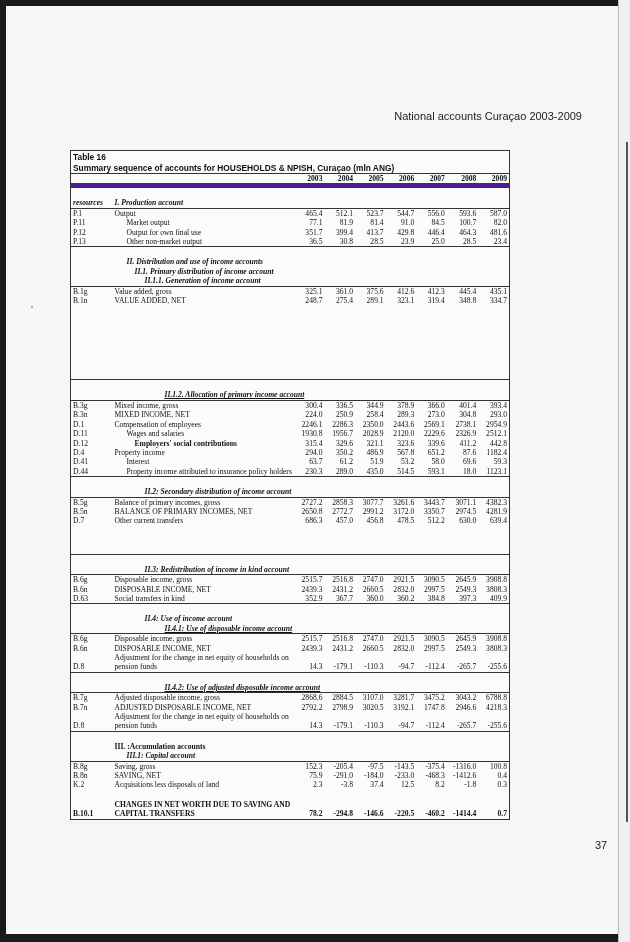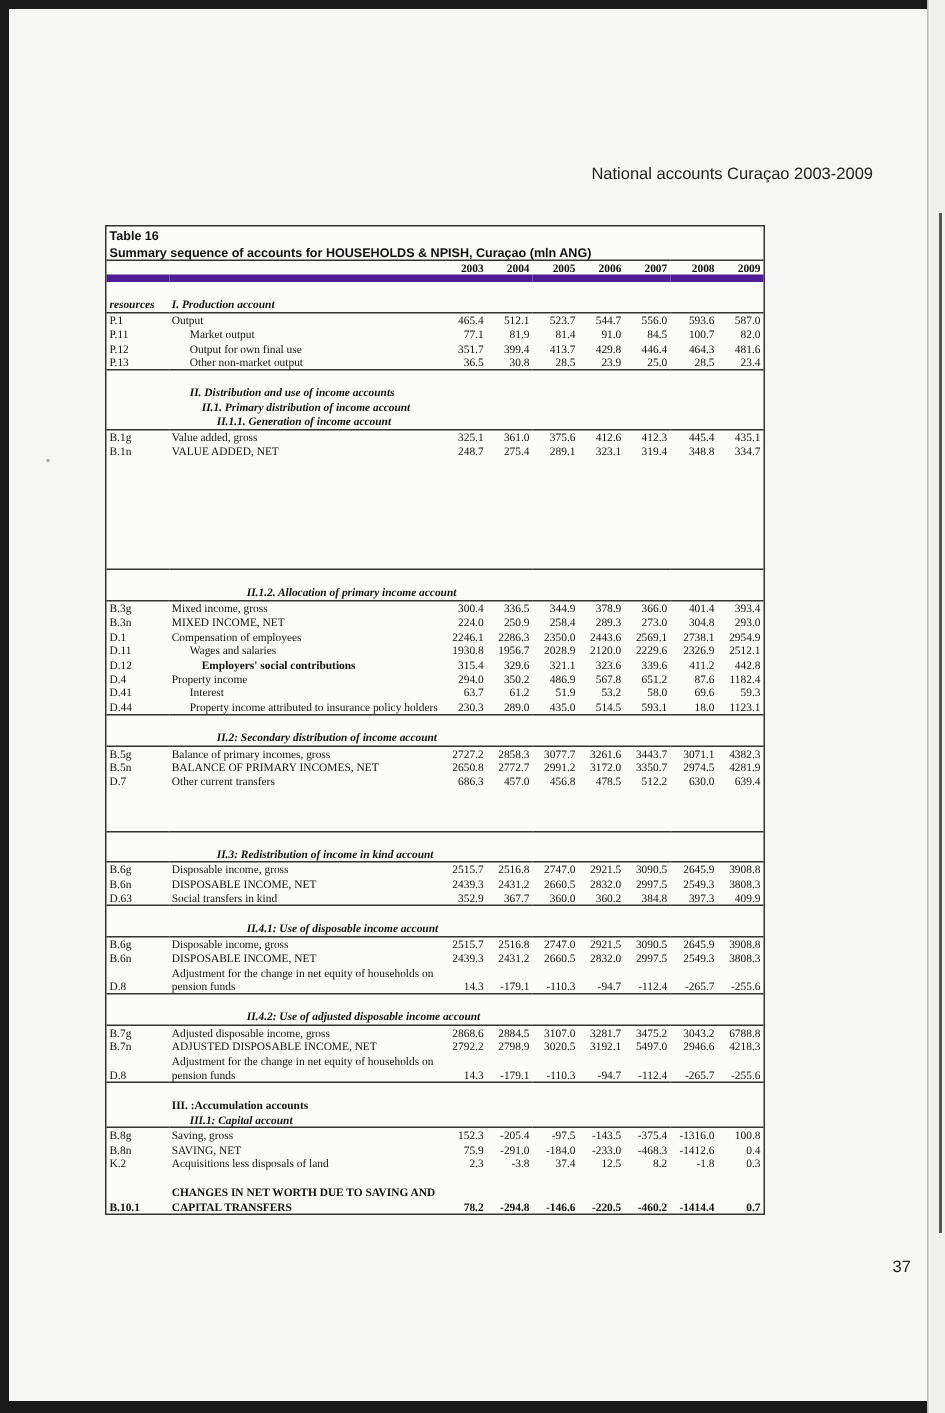--- a/index.html
+++ b/index.html
@@ -43,21 +43,21 @@
   td.num { text-align:right; width:30px; }
   thead td { font-weight:bold; border-top:1px solid #333; border-bottom:5px solid #4c1d95; }
   .sec td { font-style:italic; font-weight:bold; }
   .bot-line td { border-bottom:1px solid #333; }
   .spacer td { height:10px; }
   .big-spacer td { height:74px; }
   .bold td { font-weight:bold; }
   .ind1 { padding-left:14px !important;margin-top:28px; }
   .ind2 { padding-left:22px !important;font-weight:bold; }
   .ind3 { padding-left:32px !important; }
-  .ind4 { padding-left:52px !important; }
+  .ind4 { padding-left:52px !important;text-decoration:underline; }
   .speck { position:absolute; background:#777; }
 </style>
 </head>
 <body>
 
 <div class="page">
   <div class="running-head">National accounts Curaçao 2003-2009</div>
   <div class="page-number">37</div>
 
   <div class="speck" style="left:250px;top:318px;width:2px;height:2px;"></div>
@@ -358,20 +358,24 @@
             <td class="num">360.0</td>
             <td class="num">360.2</td>
             <td class="num">384.8</td>
             <td class="num">397.3</td>
             <td class="num">409.9</td>
           </tr>
 
         <tr class="spacer">
             <td colspan="9"></td>
           </tr>
+        <tr class="sec">
+            <td class="code"></td>
+            <td colspan="8" class="ind3">II.4: Use of income account</td>
+          </tr>
         <tr class="sec bot-line">
             <td class="code"></td>
             <td colspan="8" class="ind4">II.4.1: Use of disposable income account</td>
           </tr>
 
         <tr>
             <td class="code">B.6g</td>
             <td>Disposable income, gross</td>
             <td class="num">2515.7</td>
             <td class="num">2516.8</td>
@@ -427,21 +431,21 @@
             <td class="num">3043.2</td>
             <td class="num">6788.8</td>
           </tr>
         <tr>
             <td class="code">B.7n</td>
             <td>ADJUSTED DISPOSABLE INCOME, NET</td>
             <td class="num">2792.2</td>
             <td class="num">2798.9</td>
             <td class="num">3020.5</td>
             <td class="num">3192.1</td>
-            <td class="num">5497.0</td>
+            <td class="num">1747.8</td>
             <td class="num">2946.6</td>
             <td class="num">4218.3</td>
           </tr>
         <tr>
             <td class="code"></td>
             <td colspan="8">Adjustment for the change in net equity of households on</td>
           </tr>
         <tr class="bot-line">
             <td class="code">D.8</td>
             <td>pension funds</td>

